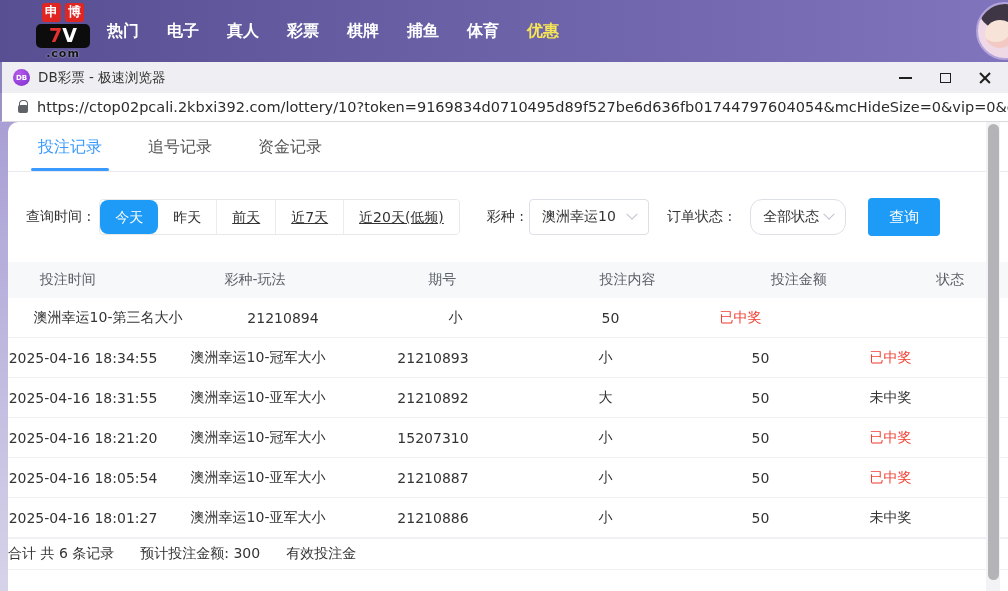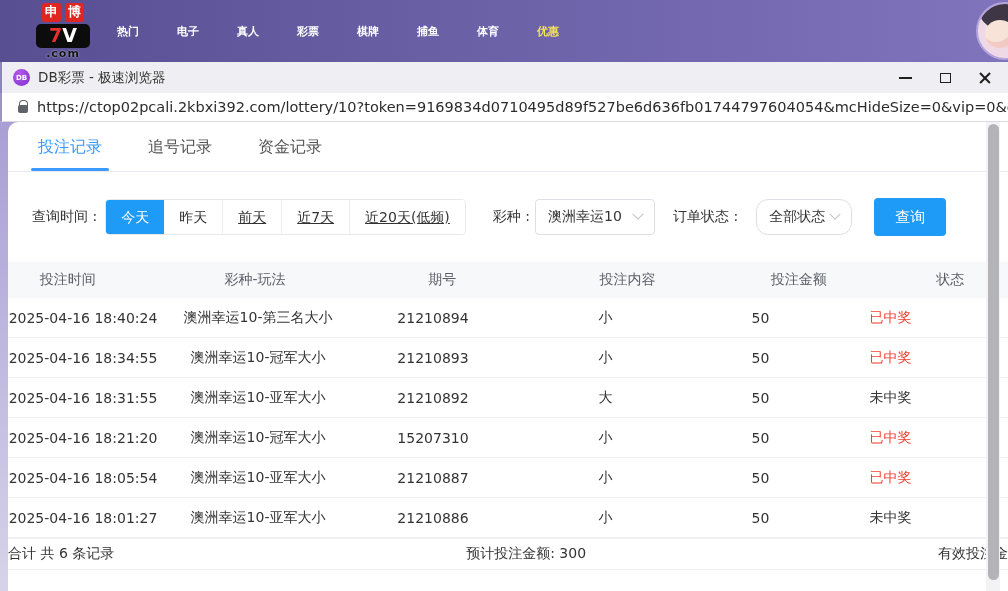--- a/index.html
+++ b/index.html
@@ -14,21 +14,21 @@
   .logo { margin-left:34px; width:58px; display:flex; flex-direction:column; align-items:center; cursor:pointer; }
   .logo-squares { display:flex; gap:4px; margin-bottom:2px; }
   .logo-sq { width:19px; height:19px; background:#e02623; border-radius:3px; color:#fff;
     font-size:13px; font-weight:bold; display:flex; align-items:center; justify-content:center; }
   .logo-7v { width:54px; height:24px; background:#0c0c0c; border-radius:5px; display:flex;
     align-items:center; justify-content:center; font-size:19px; font-weight:bold; line-height:1; }
   .logo-7v .red { color:#e8312f; } .logo-7v .white { color:#fff; }
   .logo-com { font-size:11px; font-weight:bold; color:#121212; letter-spacing:1px; margin-top:-1px;
     text-shadow:0 0 2px rgba(230,226,248,.9); }
   .site-nav { display:flex; margin-left:15px; gap:28px; }
-  .nav-item { width:32px; text-align:right; font-size:11px; font-weight:bold; color:#fff;
+  .nav-item { width:32px; text-align:right; font-size:16px; font-weight:bold; color:#fff;
     cursor:pointer; white-space:nowrap;font-family:Liberation Serif, serif; }
   .nav-item.hl { color:#f6e656; }
   .avatar { position:absolute; right:-26px; top:2px; width:58px; height:58px; border-radius:50%;
     background:#f0d9e6; border:2px solid #b3a4dd; overflow:hidden; cursor:pointer; }
   .avatar::before { content:''; position:absolute; top:-8px; left:2px; width:48px; height:34px;
     background:#3e3644; border-radius:50%; }
   .avatar::after { content:''; position:absolute; top:16px; left:7px; width:30px; height:28px;
     background:#f7e3d8; border-radius:50%; box-shadow:inset -4px -6px 0 #f3c9c4; }
 
   
@@ -64,28 +64,28 @@
     border-top-left-radius:10px; overflow:hidden; }
 
   
   .tabs { display:flex; padding-left:30px; border-bottom:1px solid #e9e9ef; height:50px; align-items:flex-end; }
   .tab { font-size:16px; color:#555; margin-right:46px; padding:14px 0 13px; position:relative; cursor:pointer; }
   .tab.active { color:#3a9aff; }
   .tab.active::after { content:''; position:absolute; left:-7px; right:-7px; bottom:0; height:3px;
     background:#3a9aff; border-radius:3px; }
 
   
-  .filters { display:flex; align-items:center; margin-top:26px; padding-left:24px; height:38px; }
+  .filters { display:flex; align-items:center; margin-top:26px; padding-left:18px; height:38px; }
   .flabel { font-size:14px; color:#333; white-space:nowrap; }
   .seg-group { display:flex; margin-left:8px; border:1px solid #e8e8e8; border-radius:4px;
     overflow:hidden; height:36px; }
   .seg { padding:0 15px; line-height:34px; font-size:14px; color:#333; cursor:pointer;
     white-space:nowrap; background:#fff; }
   .seg.sep { border-left:1px solid #ececec;text-decoration:underline; }
-  .seg.active { background:#1d9bf7; color:#fff; border-radius:0; }
+  .seg.active { background:#1d9bf7; color:#fff; border-radius:8px; }
   .lbl-lottery { margin-left:27px; }
   .select { height:36px; border:1px solid #dcdfe6; border-radius:4px; background:#fff;
     display:flex; align-items:center; padding:0 12px; font-size:14px; color:#333; cursor:pointer;justify-content:flex-end; }
   .select-lottery { margin-left:5px; width:120px; }
   .select-status { margin-left:18px; width:96px;border-radius:12px; }
   .lbl-status { margin-left:18px; }
   .chev { width:8px; height:8px; border-right:1.6px solid #c0c4cc; border-bottom:1.6px solid #c0c4cc;
     transform:rotate(45deg) translate(-2px,-2px); margin-left:auto; flex:none; }
   .query-btn { margin-left:22px; width:72px; height:38px; background:#1d9bf7; color:#fff;
     border:none; border-radius:4px; font-size:15px; cursor:pointer;
@@ -96,21 +96,21 @@
   .thead { display:flex; height:36px; align-items:center; background:#f7f8fa;gap:48px; }
   .thead .cell { font-size:14px; color:#5a5e66; }
   .trow { display:flex; height:40px; align-items:center; border-bottom:1px solid #f0f0f5; }
   .trow .cell { font-size:14px; color:#333; }
   .cell { text-align:center; white-space:nowrap; overflow:hidden; }
   .c1{width:150px} .c2{width:200px} .c3{width:150px} .c4{width:195px} .c5{width:115px} .c6{width:145px}
   .status-won { color:#f04134 !important; }
 
   
   .summary { height:32px; border-top:1px solid #efeff4; border-bottom:1px solid #efeff4;
-    display:flex; align-items:center; justify-content:space-between; gap:26px; font-size:14px;
+    display:flex; align-items:center; justify-content:flex-start; gap:26px; font-size:14px;
     color:#333; padding-right:0; overflow:hidden; }
   .summary span { white-space:nowrap; }
 
   
   .scrollbar { position:absolute; right:8px; top:0; width:14px; height:469px; background:#f3f3f5; }
   .sb-thumb { position:absolute; left:1.5px; top:2px; width:11px; height:456px; background:#b3b3b8;
     border-radius:6px; cursor:pointer; }
 </style>
 </head>
 <body>
@@ -198,21 +198,20 @@
         <div class="thead">
           <div class="cell c1">投注时间</div>
           <div class="cell c2">彩种-玩法</div>
           <div class="cell c3">期号</div>
           <div class="cell c4">投注内容</div>
           <div class="cell c5">投注金额</div>
           <div class="cell c6">状态</div>
         </div>
         <div id="tbody">
             <div class="trow">
-              <div class="cell c1">2025-04-16 18:40:24</div>
               <div class="cell c2">澳洲幸运10-第三名大小</div>
               <div class="cell c3">21210894</div>
               <div class="cell c4">小</div>
               <div class="cell c5">50</div>
               <div class="cell c6 status-won">已中奖</div>
             </div>
             <div class="trow">
               <div class="cell c1">2025-04-16 18:34:55</div>
               <div class="cell c2">澳洲幸运10-冠军大小</div>
               <div class="cell c3">21210893</div>

